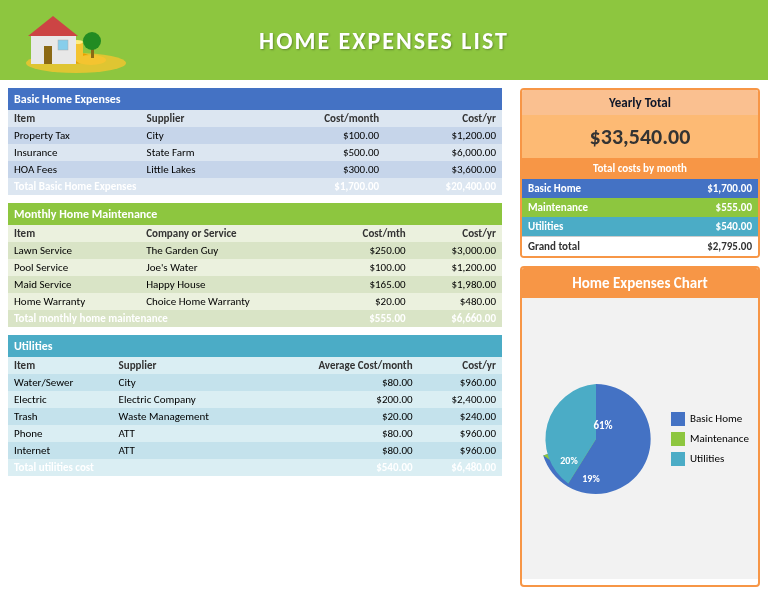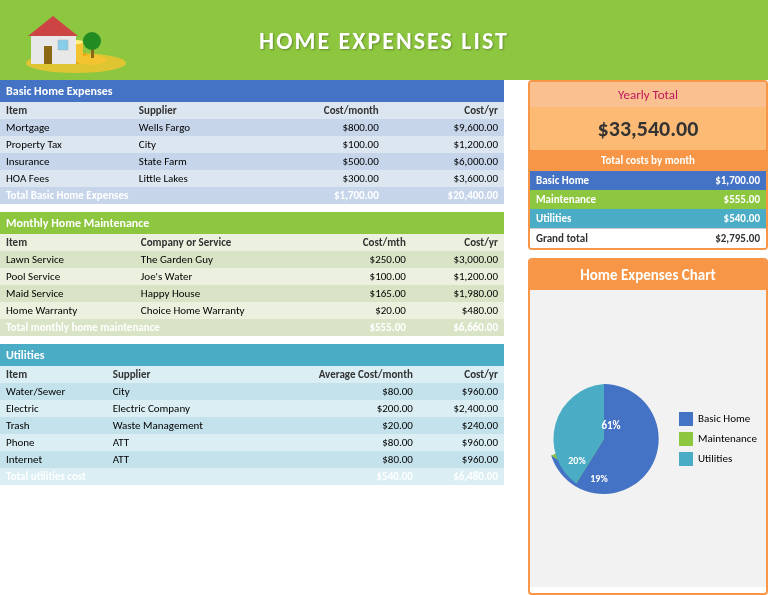--- a/index.html
+++ b/index.html
@@ -32,21 +32,22 @@
       font-weight: bold;
       color: #fff;
       letter-spacing: 2px;
       text-shadow: 1px 1px 2px rgba(0,0,0,0.3);
       padding-right: 120px;
     }
 
     
     .main-content {
       display: flex;
-      gap: 24px;
+      padding: 8px;
+      gap: 18px;
       height: calc(595px - 80px);
     }
 
     
     .left-col {
       flex: 1;
       display: flex;
       flex-direction: column;
       gap: 8px;
     }
@@ -112,22 +113,22 @@
     .yearly-box {
       border: 2px solid #f79646;
       border-radius: 4px;
       overflow: hidden;
     }
     .yearly-title {
       background: #fac090;
       text-align: center;
       padding: 5px;
       font-size: 13px;
-      font-weight: normal;
-      color: #be185d;
+      font-weight: bold;
+      color: #0f172a;
     }
     .yearly-value {
       background: #fdba74;
       text-align: center;
       padding: 8px;
       font-size: 22px;
       font-weight: bold;
       color: #333;
     }
     .yearly-subtitle {
@@ -236,26 +237,20 @@
 
     <div class="section">
       <div class="section-header blue">Basic Home Expenses</div>
       <table class="basic-table">
         <tbody>
             <tr class="col-header">
           <td>Item</td>
           <td>Supplier</td>
           <td class="text-right">Cost/month</td>
           <td class="text-right">Cost/yr</td>
-        </tr>
-        <tr>
-          <td>Mortgage</td>
-          <td>Wells Fargo</td>
-          <td class="text-right">$800.00</td>
-          <td class="text-right">$9,600.00</td>
         </tr>
         <tr>
           <td>Property Tax</td>
           <td>City</td>
           <td class="text-right">$100.00</td>
           <td class="text-right">$1,200.00</td>
         </tr>
         <tr>
           <td>Insurance</td>
           <td>State Farm</td>

